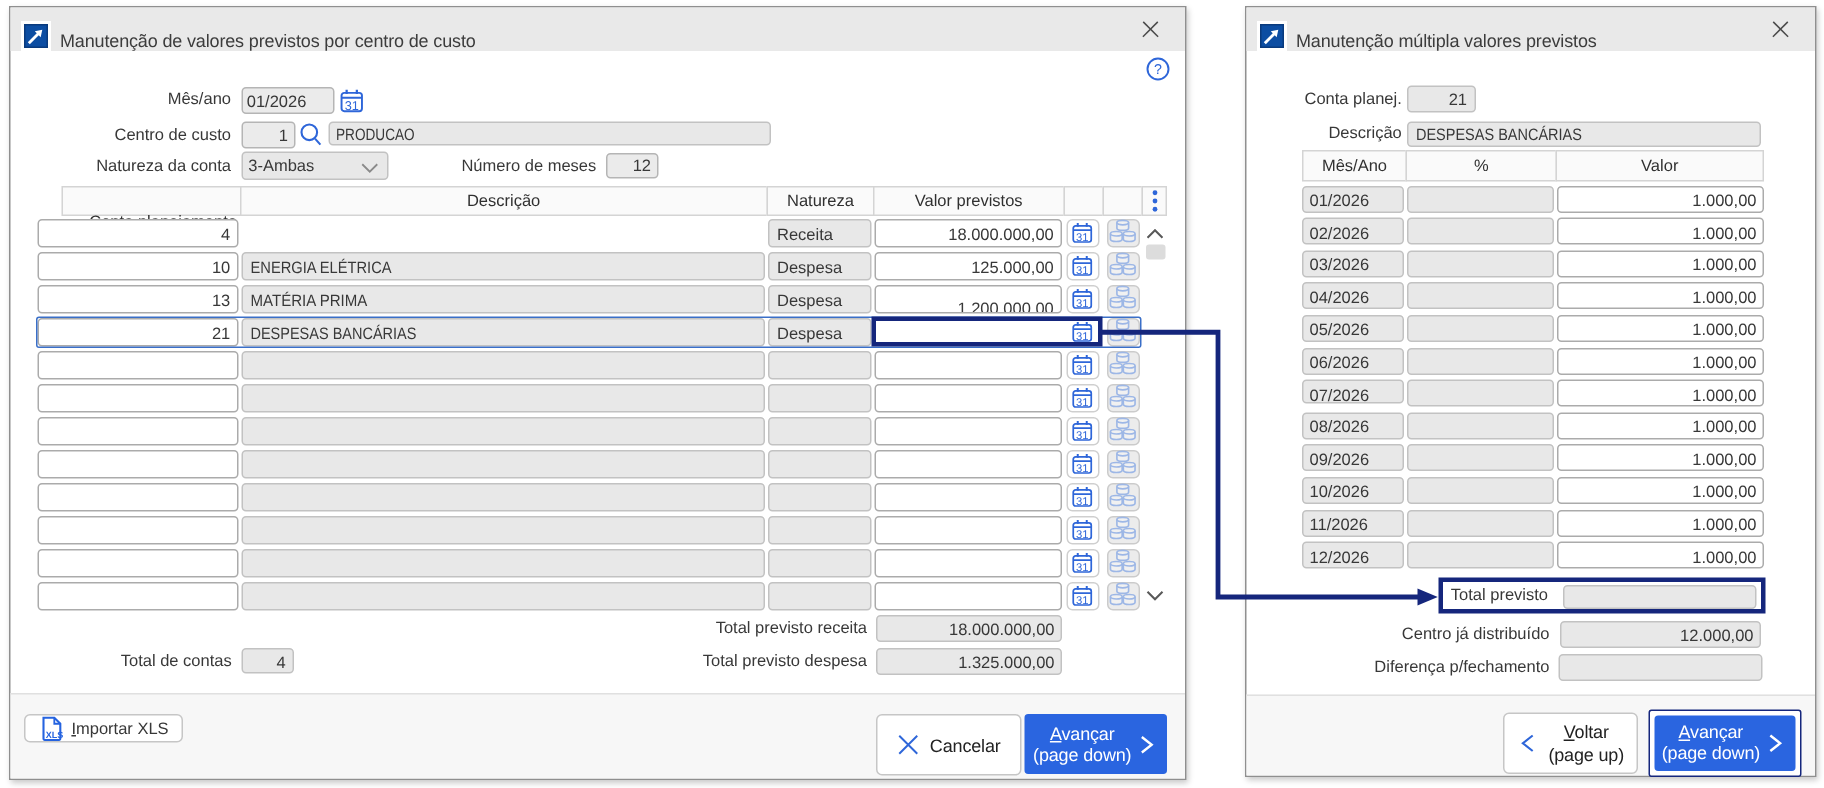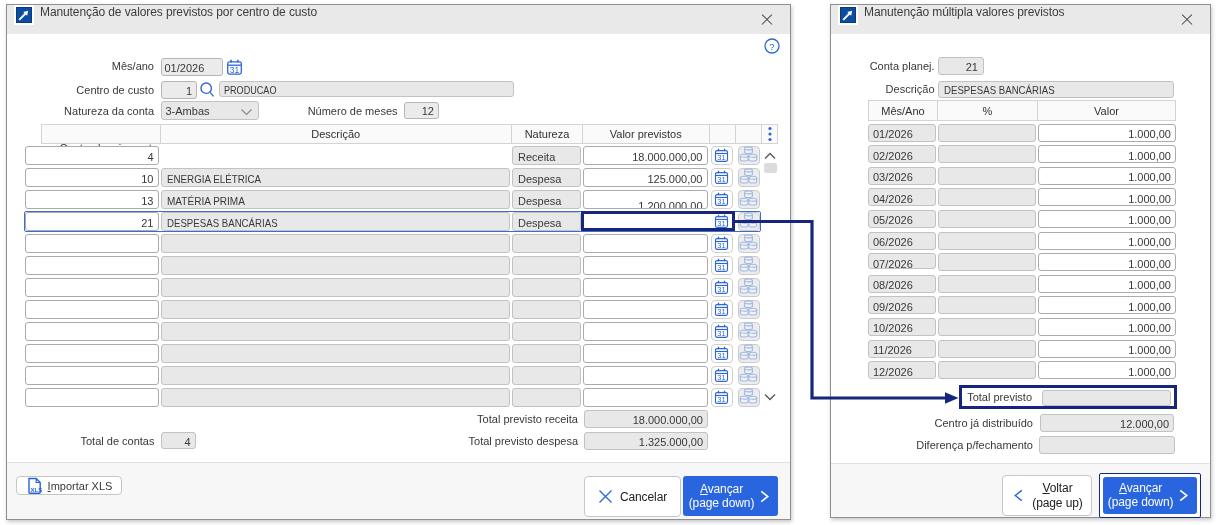--- a/index.html
+++ b/index.html
@@ -1,17 +1,17 @@
 <!DOCTYPE html>
 <html><head><meta charset="utf-8"><title>v</title><style>
 *{margin:0;padding:0;box-sizing:border-box}
 html,body{width:1216px;height:525px;background:#fff;font-family:"Liberation Sans",sans-serif;font-size:11px;color:#383838;overflow:hidden}
 #stage{position:absolute;left:0;top:0;width:1216px;height:525px}
 .dlg{position:absolute;background:#fff;border:1px solid #8f8f8f;box-shadow:1px 2px 4px rgba(0,0,0,0.22)}
-.tb{position:absolute;left:0;top:0;right:0;height:29px;background:#e9e9e9;display:flex;align-items:flex-start}
+.tb{position:absolute;left:0;top:0;right:0;height:29px;background:#e9e9e9;display:flex;align-items:flex-end}
 .tb .ic{margin-left:7px}
 .tb .tt{margin-left:6px;color:#3c3c3c;font-size:12px;letter-spacing:-0.1px}
 .x{position:absolute;width:11px;height:11px}
 .x:before,.x:after{content:"";position:absolute;left:-1.5px;top:5px;width:14px;height:1.3px;background:#4a4a4a}
 .x:before{transform:rotate(45deg)}
 .x:after{transform:rotate(-45deg)}
 .lbl{position:absolute;text-align:right;white-space:nowrap}
 .fld{position:absolute;border:1px solid #ababab;border-radius:3px;background:#fff;white-space:nowrap;overflow:hidden}
 .ro{background:#e8e8e8;border-color:#c2c2c2}
 .num{text-align:right}

